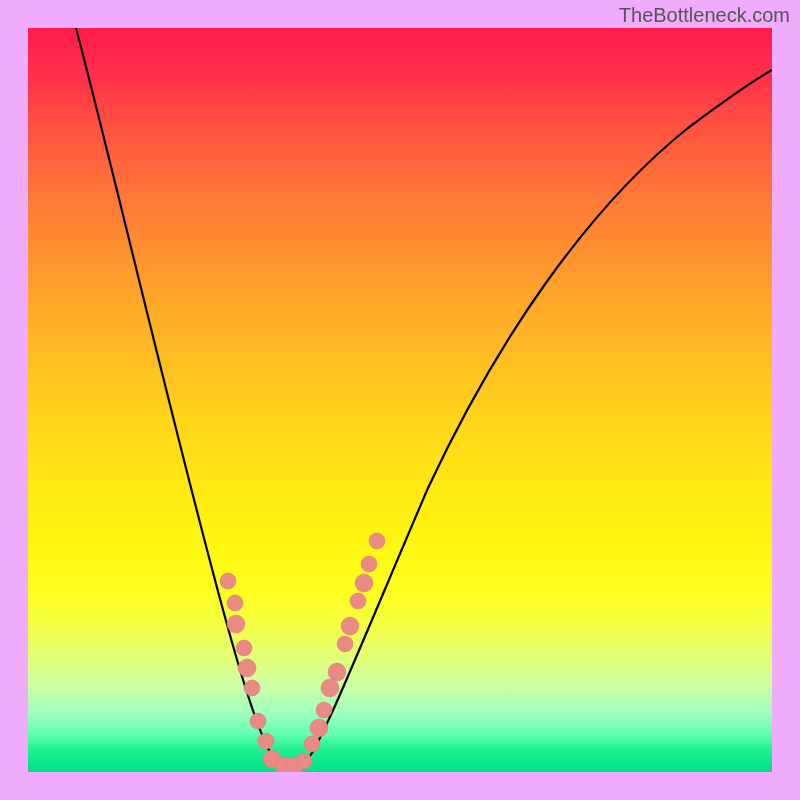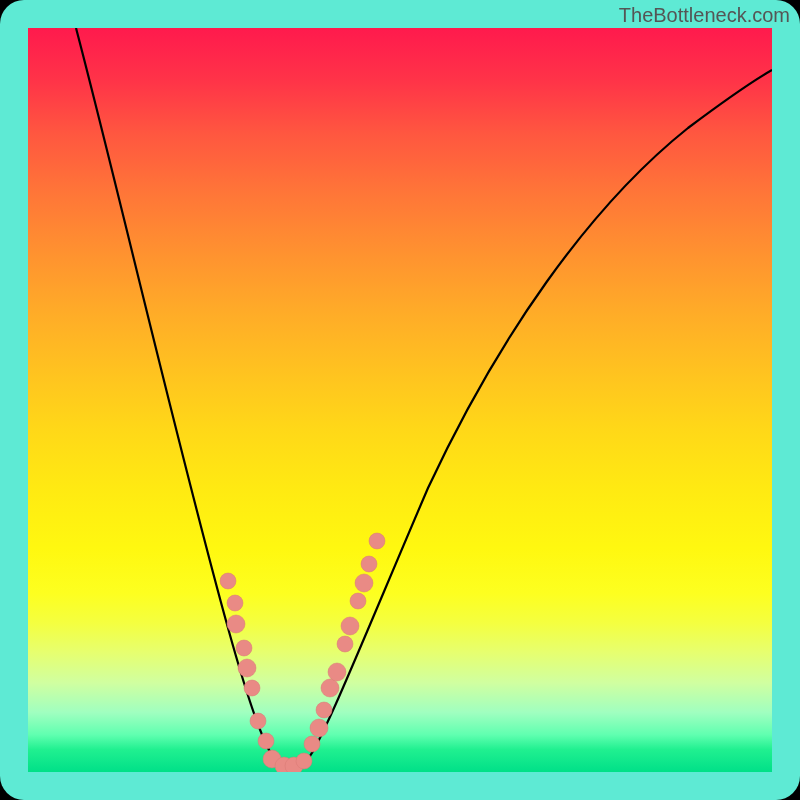--- a/index.html
+++ b/index.html
@@ -10,22 +10,21 @@
     background: #000;
     position: relative;
     font-family: Arial, sans-serif;
   }
   .frame {
     position: absolute;
     top: 0;
     left: 0;
     width: 800px;
     height: 800px;
-    background: #5eead4;
-    border-radius: 24px;
+    background: #f0abfc;
   }
   .plot-area {
     position: absolute;
     top: 28px;
     left: 28px;
     width: 744px;
     height: 744px;
     overflow: hidden;
   }
   .gradient {

